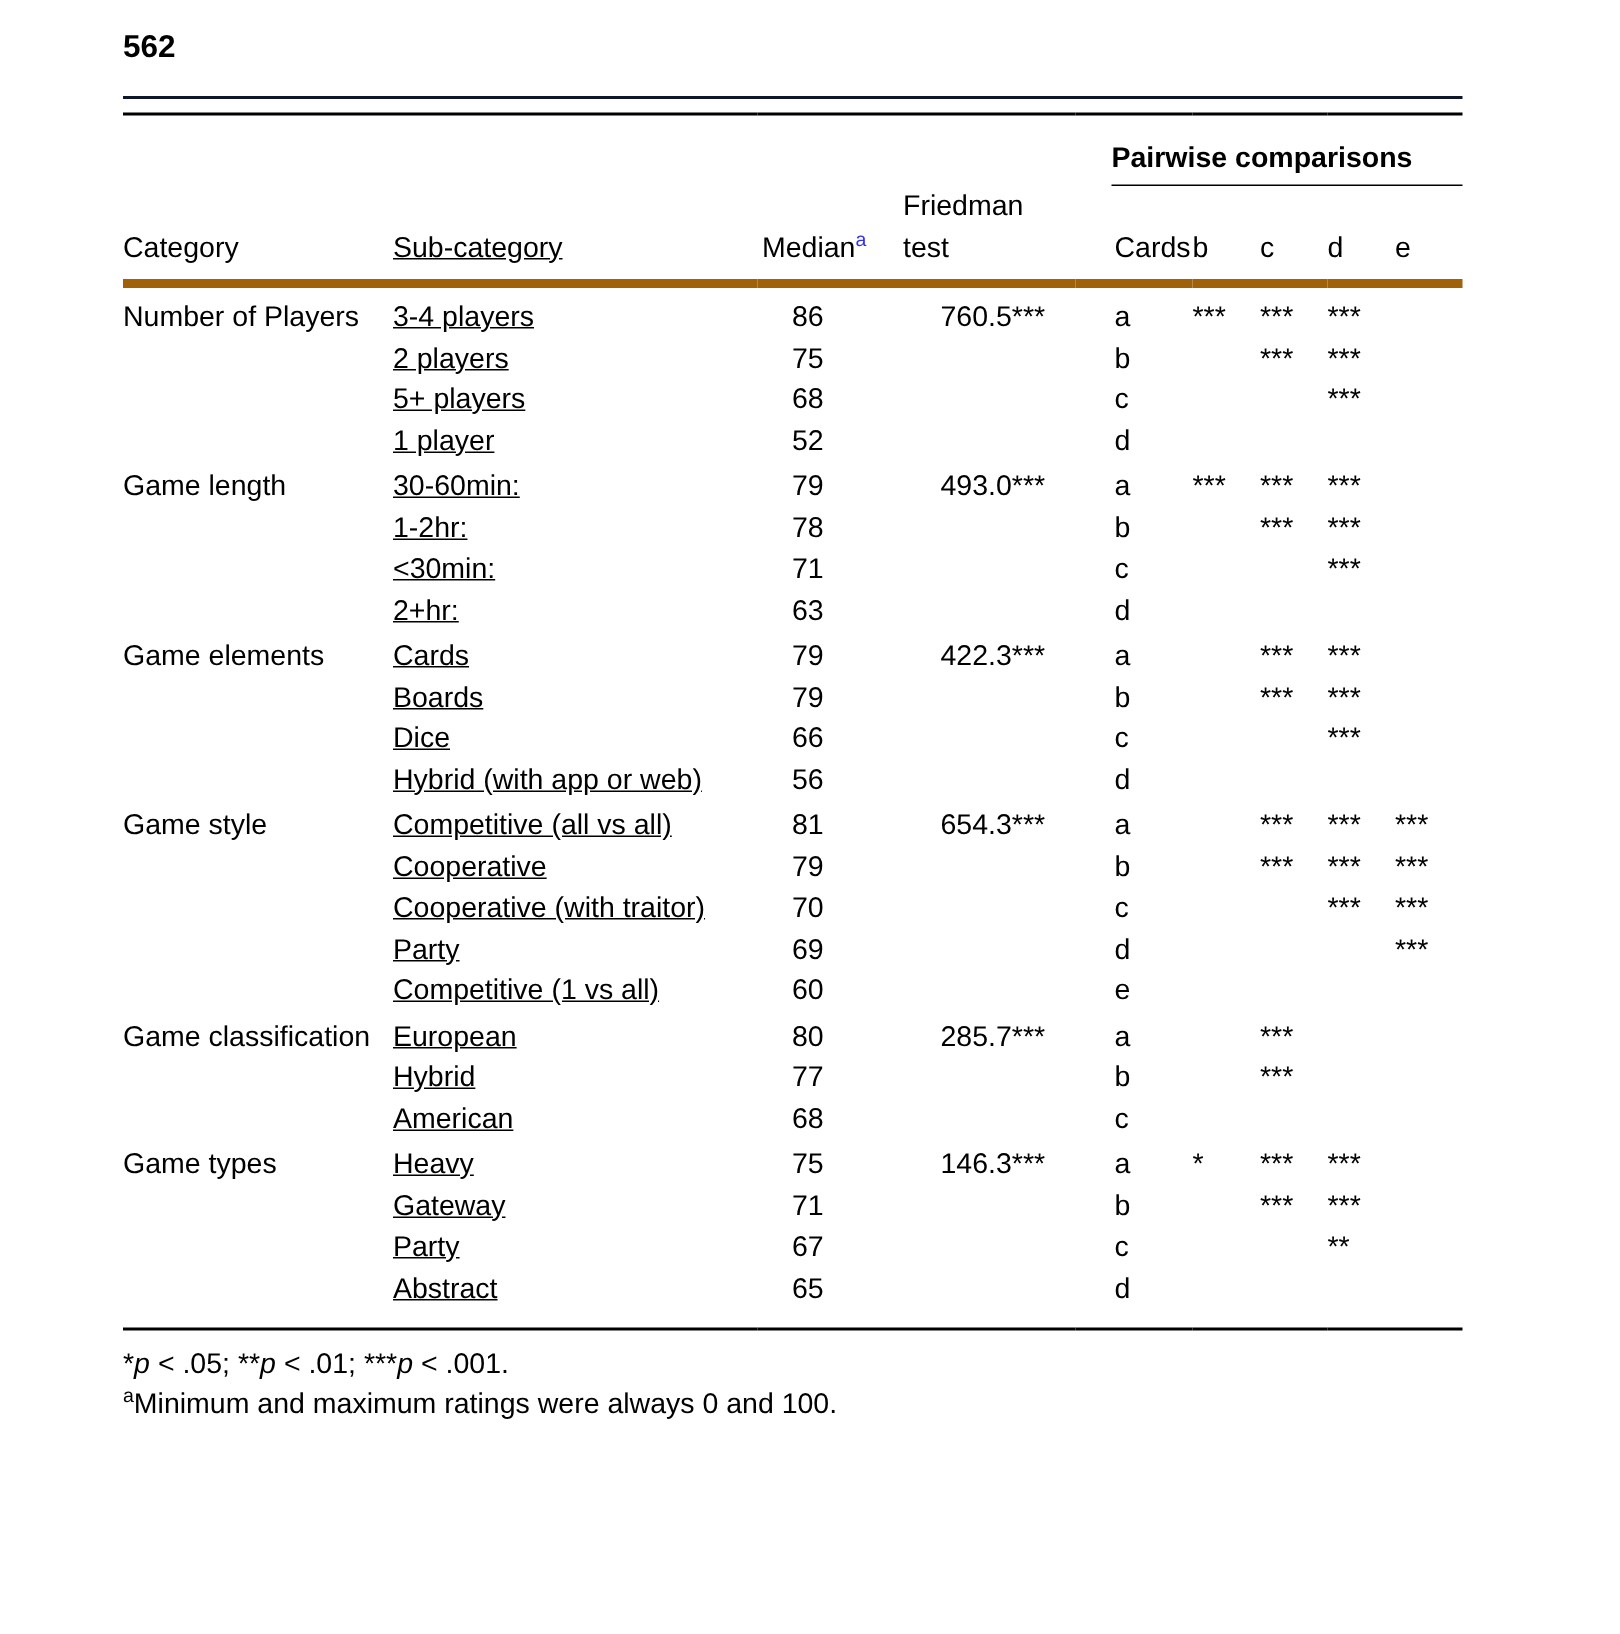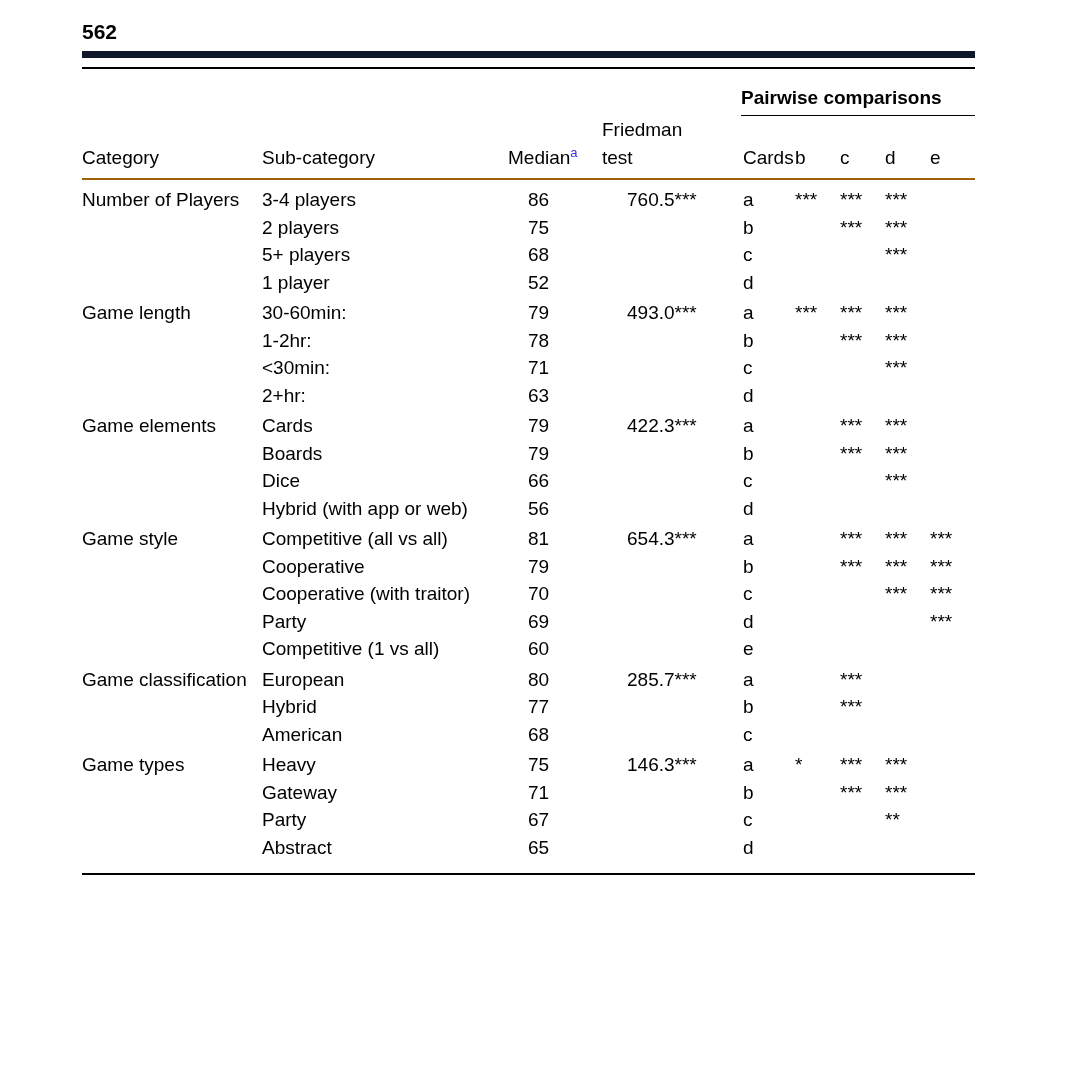--- a/index.html
+++ b/index.html
@@ -14,22 +14,22 @@
     overflow: hidden;
   }
   .content { margin-left: 82px; width: 893px; }
 
   
   .running-head {
     display: flex;
     justify-content: space-between;
     align-items: baseline;
     padding-top: 20px;
-    padding-bottom: 7px;
-    border-bottom: 7px solid #0f172a;
+    padding-bottom: 20px;
+    border-bottom: 2px solid #0f172a;
     font-size: 21px;
   }
   .page-number { font-weight: bold; }
   .journal-title { font-style: italic; font-weight: 600; }
 
   
   .caption {
     margin-top: 38px;
     font-size: 20px;
     line-height: 28px;
@@ -61,28 +61,28 @@
   tr.h1 td { height: 48px; vertical-align: bottom; font-weight: bold; }
   .pairwise-wrap {
     margin-left: 24px;
     border-bottom: 1.5px solid #000;
     padding-bottom: 6px;
     line-height: 22px;
   }
   tr.h2 th {
     vertical-align: bottom;
     padding-bottom: 7px;
-    border-bottom: 2px solid #a16207;
+    border-bottom: 6px solid #a16207;
     height: 46px;
   }
 
   
   .cat      { padding-left: 18px; text-indent: -18px; }
   th.cat    { padding-left: 0; text-indent: 0; }
-  .sub      { padding-left: 30px; text-indent: -30px; }
+  .sub      { padding-left: 30px; text-indent: -30px; text-decoration: underline; }
   th.sub    { padding-left: 0; text-indent: 0; }
   .median   { padding-left: 23px; }
   th.median { padding-left: 3px; }
   .friedman { padding-left: 45px; }
   th.friedman { padding-left: 20px; line-height: 27px; }
   .index    { padding-left: 26px; }
   .star     { text-align: center; }
   th.star   { text-align: center; }
 
   tbody tr.group-first td { padding-top: 3px; }
@@ -390,15 +390,19 @@
             <td class="friedman"></td>
             <td class="index">d</td>
             <td class="star"></td>
             <td class="star"></td>
             <td class="star"></td>
             <td class="star"></td>
           </tr>
         </tbody>
     </table>
 
+    <div class="footnotes">
+      <div><span>*</span><span class="it">p</span><span> &lt; .05; **</span><span class="it">p</span><span> &lt; .01; ***</span><span class="it">p</span><span> &lt; .001.</span></div>
+      <div><sup>a</sup><span>Minimum and maximum ratings were always 0 and 100.</span></div>
+    </div>
 
   </div>
 </div>
 
 </body></html>

